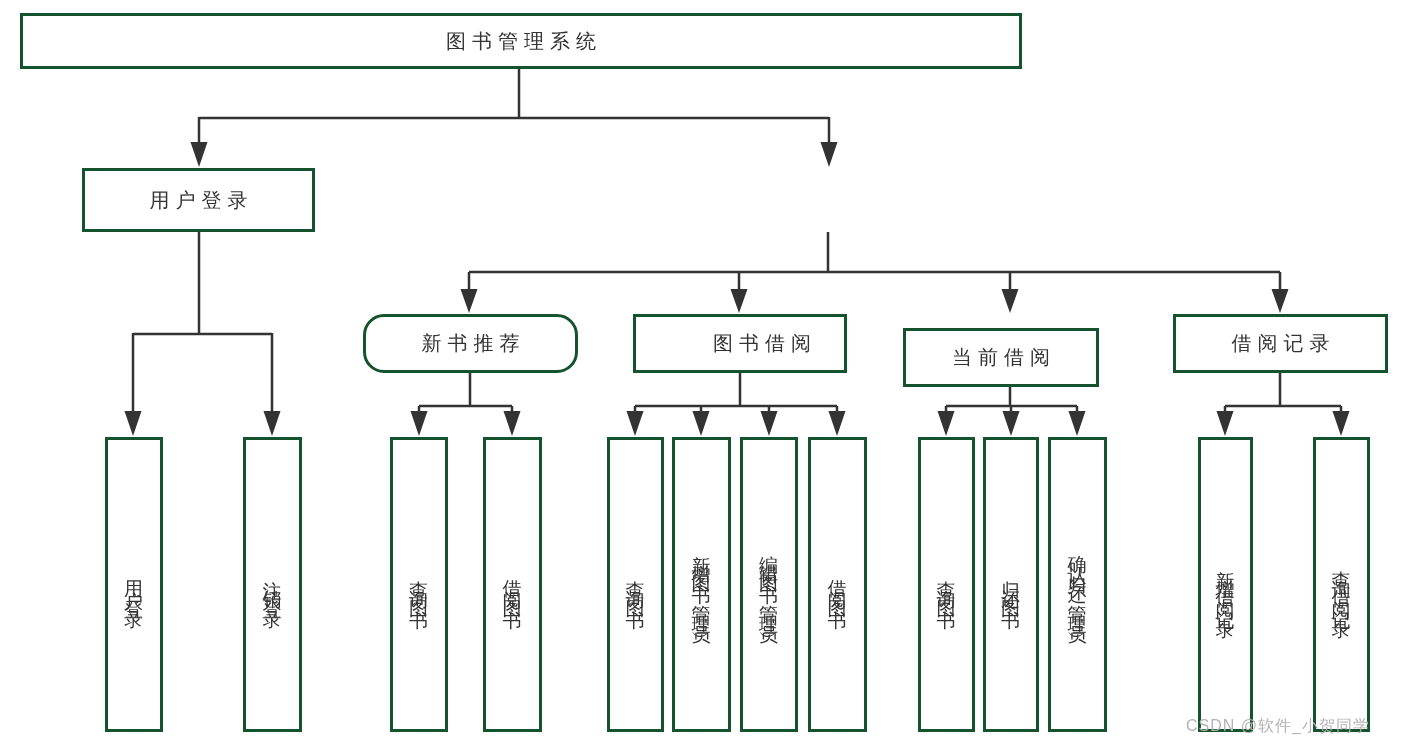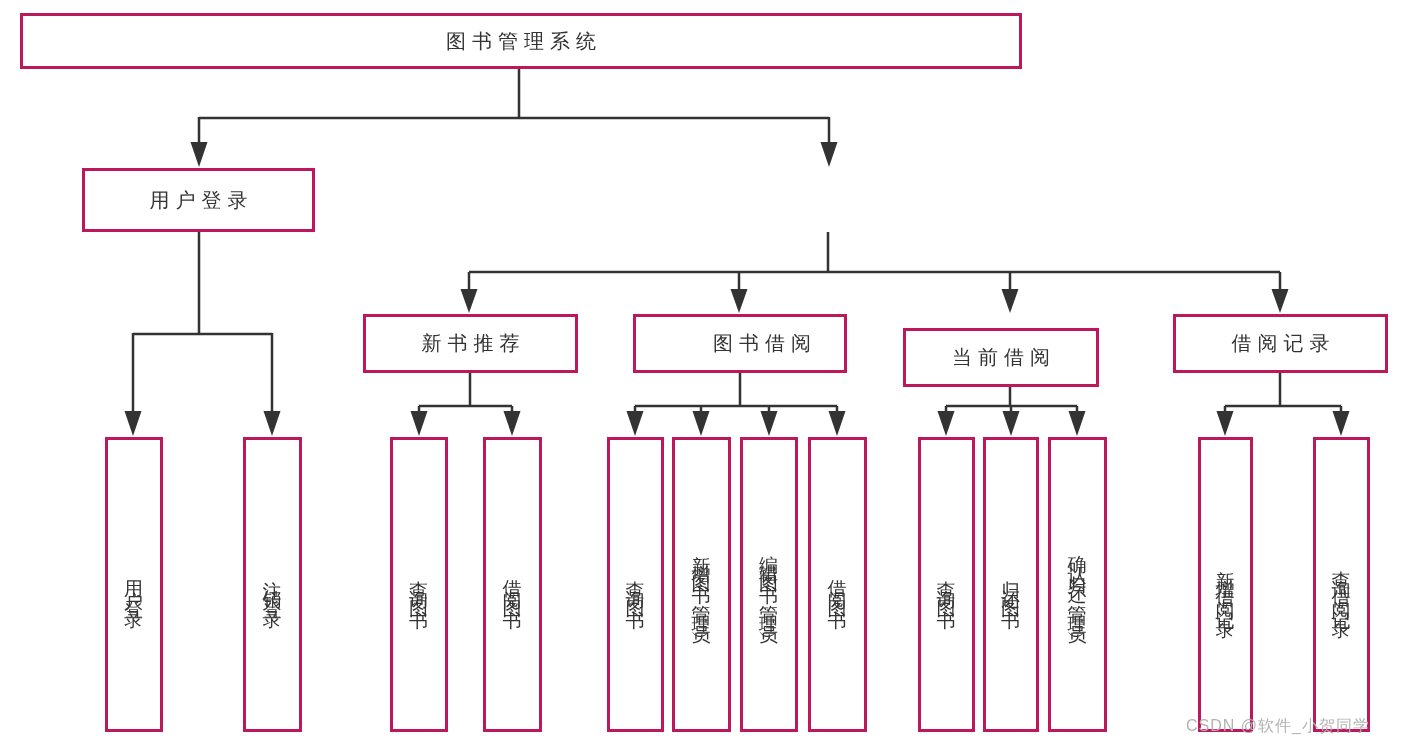--- a/index.html
+++ b/index.html
@@ -15,21 +15,21 @@
     overflow: hidden;
   }
   .connectors {
     position: absolute;
     left: 0; top: 0;
     width: 1405px; height: 747px;
   }
   .box {
     position: absolute;
     box-sizing: border-box;
-    border: 3px solid #be185d;
+    border: 3px solid #14532d;
     background: #ffffff;
     color: #333333;
     display: flex;
     align-items: center;
     justify-content: center;
     text-align: center;
   }
   .h-box {
     font-size: 20px;
     letter-spacing: 6px;
@@ -105,21 +105,21 @@
 
       <polygon points="1225,436 1216.5,411 1233.5,411"></polygon>
       <polygon points="1341,436 1332.5,411 1349.5,411"></polygon>
     </g>
   </svg>
 
   <div class="box h-box" style="left:20px; top:13px; width:1002px; height:56px;">图书管理系统</div>
 
   <div class="box h-box" style="left:82px; top:168px; width:233px; height:64px;">用户登录</div>
 
-  <div class="box h-box" style="left:363px; top:314px; width:215px; height:59px;">新书推荐</div>
+  <div class="box h-box" style="left:363px; top:314px; width:215px; height:59px;border-radius:21px;">新书推荐</div>
   <div class="box h-box" style="left:633px; top:314px; width:214px; height:59px;padding-left:44px;">图书借阅</div>
   <div class="box h-box" style="left:903px; top:328px; width:196px; height:59px;">当前借阅</div>
   <div class="box h-box" style="left:1173px; top:314px; width:215px; height:59px;">借阅记录</div>
 
   <div class="box v-box" style="left:105px; top:437px; width:58px; height:295px;">用户登录</div>
   <div class="box v-box" style="left:243px; top:437px; width:59px; height:295px;">注销登录</div>
 
   <div class="box v-box" style="left:390px; top:437px; width:58px; height:295px;">查询图书</div>
   <div class="box v-box" style="left:483px; top:437px; width:59px; height:295px;">借阅图书</div>
 

